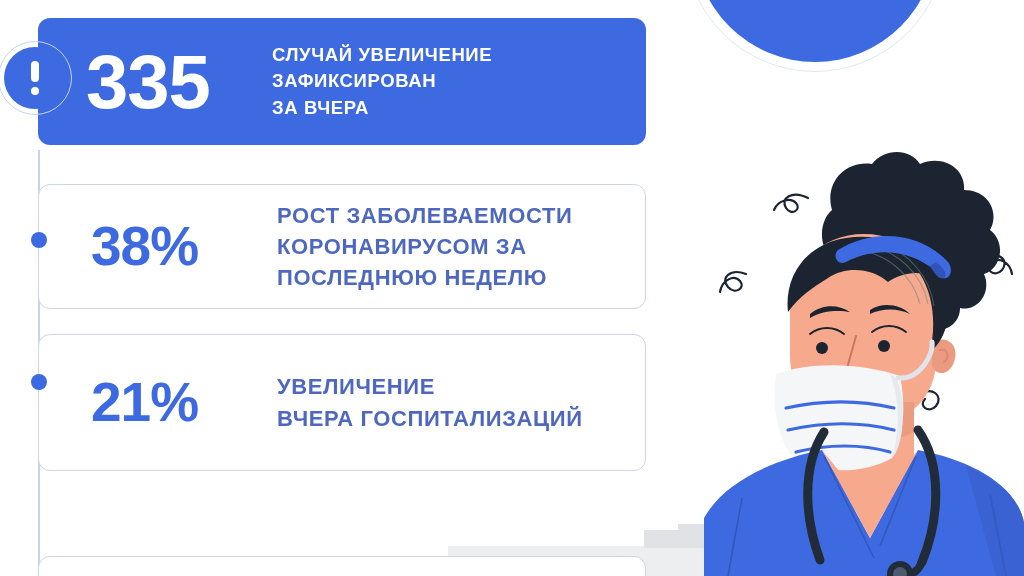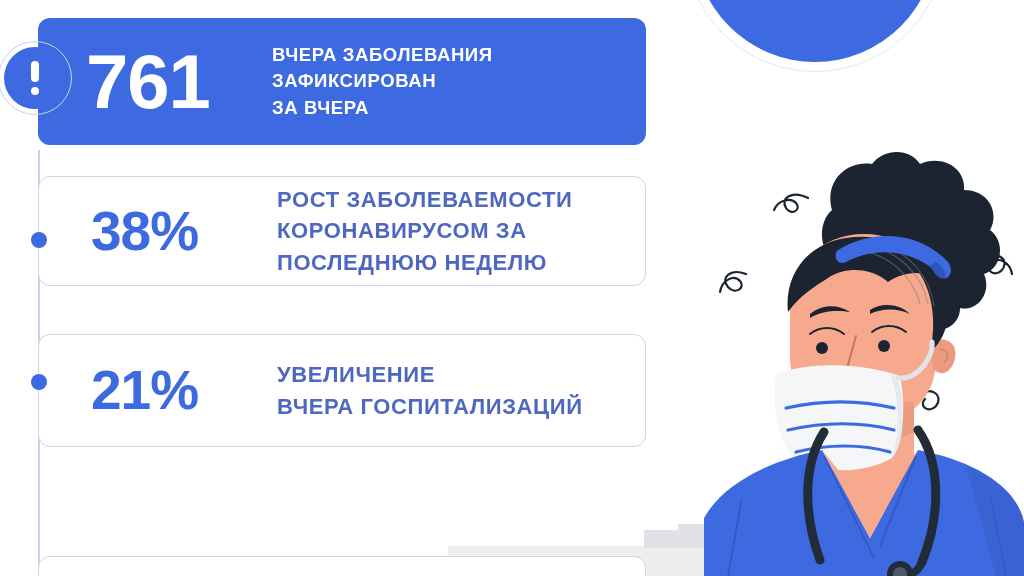--- a/index.html
+++ b/index.html
@@ -154,22 +154,22 @@
   }
   .card.outline .num{
     font-size:55px;
     color:#3e6ae1;
     width:186px;
   }
   .card.outline .desc{
     font-size:22px;
     color:#4e68c0;
   }
-  .card.c2{ top:176px; height:110px; }
-  .card.c3{ top:334px; height:113px; }
+  .card.c2{ top:184px; height:125px; }
+  .card.c3{ top:334px; height:137px; }
 
   
   .card.c4{
     top:556px;
     width:608px; height:80px;
     background:#ffffff;
     border:1.2px solid #ccd6e6;
     border-radius:12px;
     z-index:3;
   }
@@ -201,22 +201,22 @@
 
 <div class="alert-icon">
   <div class="ring"></div>
   <div class="bang">
     <div class="stem"></div>
     <div class="dot"></div>
   </div>
 </div>
 
 <div class="card primary">
-  <div class="num">761</div>
-  <div class="desc">ВЧЕРА ЗАБОЛЕВАНИЯ
+  <div class="num">335</div>
+  <div class="desc">СЛУЧАЙ УВЕЛИЧЕНИЕ
 ЗАФИКСИРОВАН
 ЗА ВЧЕРА</div>
 </div>
 
 <div class="card outline c2">
   <div class="num">38%</div>
   <div class="desc">РОСТ ЗАБОЛЕВАЕМОСТИ
 КОРОНАВИРУСОМ ЗА
 ПОСЛЕДНЮЮ НЕДЕЛЮ</div>
 </div>

